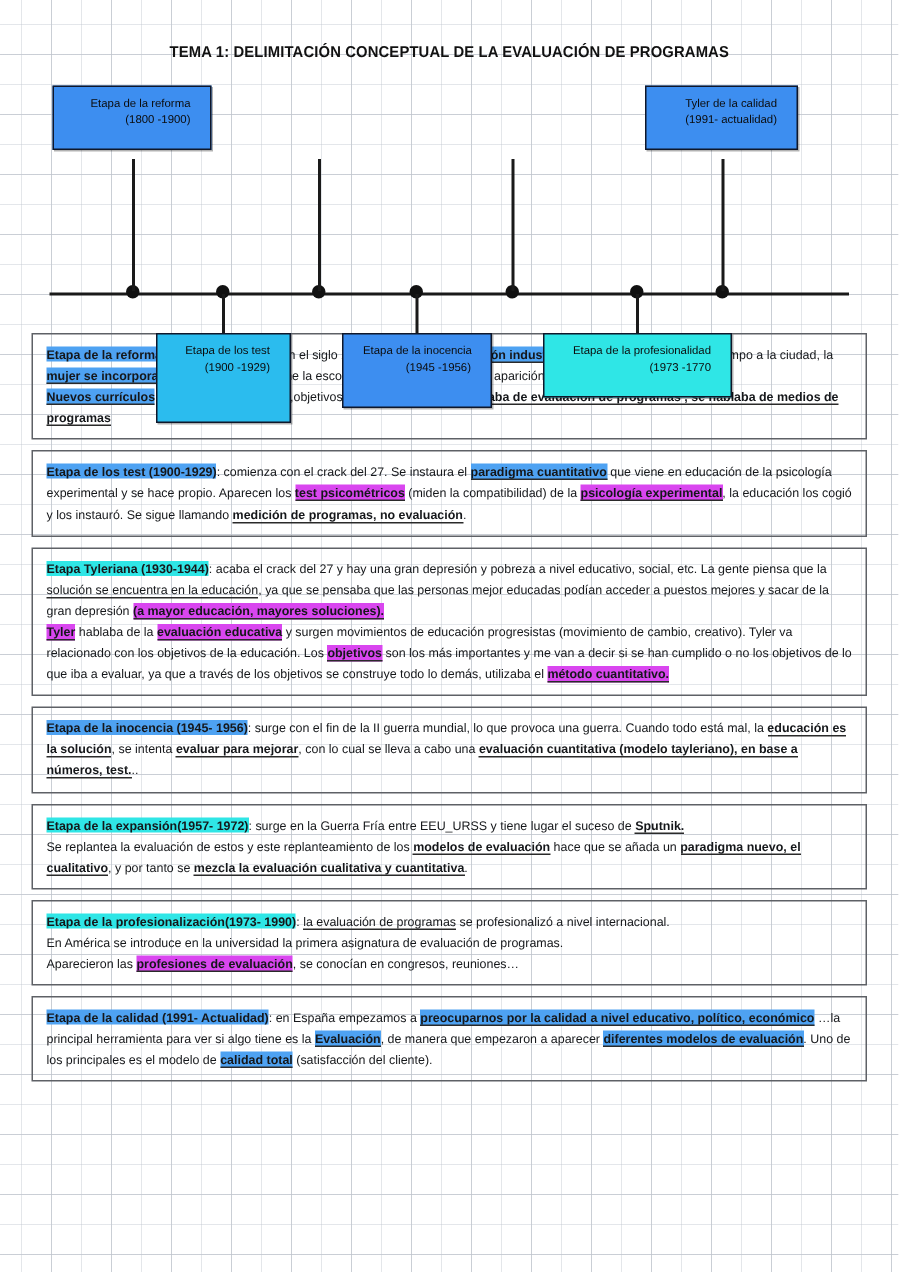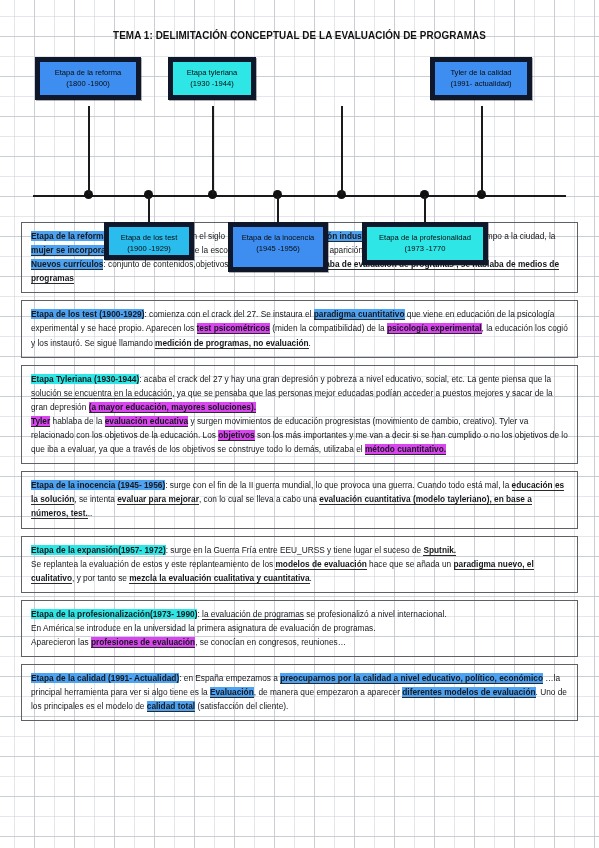--- a/index.html
+++ b/index.html
@@ -60,26 +60,26 @@
     position:absolute;top:140px;
     width:9px;height:9px;border-radius:50%;
     background:#111;
   }
   .stem{
     position:absolute;
     width:2px;background:#1a1a1a;
   }
   .tl-box{
     position:absolute;
-    border:5px solid #0f172a;
+    border:1px solid #0f172a;
     box-sizing:border-box;
-    text-align:center;
+    text-align:right;
     font-size:7.6px;
     line-height:11px;
-    padding:5px 3px 4px;
+    padding:5px 13px 4px;
     color:#0b0b0b;
     box-shadow:1px 1px 0 rgba(0,0,0,.30);
   }
   .tl-box .ln{display:block;white-space:nowrap;}
   .c-blue{background:#3d8ef0;}
   .c-cyan{background:#2fe6e6;}
   .c-lblue{background:#2bbcee;}
 
   
   .blocks{
@@ -131,30 +131,26 @@
     <div class="stem" style="left:481px;top:56px;height:88px"></div>
 
     <div class="stem" style="left:148px;top:146px;height:28px"></div>
     <div class="stem" style="left:277px;top:146px;height:28px"></div>
     <div class="stem" style="left:424px;top:146px;height:28px"></div>
 
     <div class="tl-box c-blue" style="left:35px;top:7px;width:106px;height:43px">
       <span class="ln">Etapa de la reforma</span>
       <span class="ln">(1800 -1900)</span>
     </div>
-    <div class="tl-box c-cyan" style="left:168px;top:7px;width:88px;height:43px">
-      <span class="ln">Etapa tyleriana</span>
-      <span class="ln">(1930 -1944)</span>
-    </div>
     <div class="tl-box c-blue" style="left:430px;top:7px;width:102px;height:43px">
       <span class="ln">Tyler de la calidad</span>
       <span class="ln">(1991- actualidad)</span>
     </div>
 
-    <div class="tl-box c-lblue" style="left:104px;top:172px;width:90px;height:38px">
+    <div class="tl-box c-lblue" style="left:104px;top:172px;width:90px;height:60px">
       <span class="ln">Etapa de los test</span>
       <span class="ln">(1900 -1929)</span>
     </div>
     <div class="tl-box c-blue" style="left:228px;top:172px;width:100px;height:50px">
       <span class="ln">Etapa de la inocencia</span>
       <span class="ln">(1945 -1956)</span>
     </div>
     <div class="tl-box c-cyan" style="left:362px;top:172px;width:126px;height:43px">
       <span class="ln">Etapa de la profesionalidad</span>
       <span class="ln">(1973 -1770</span>

